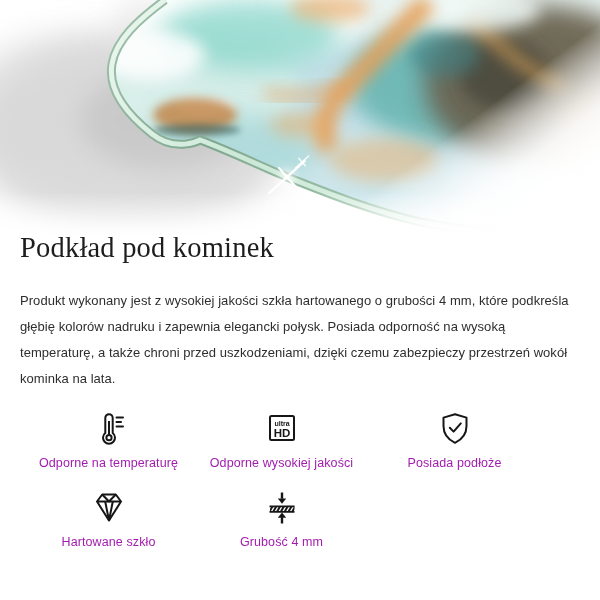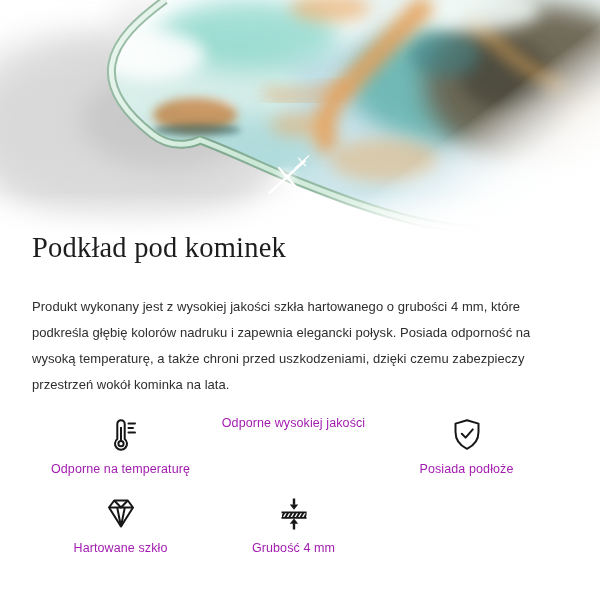--- a/index.html
+++ b/index.html
@@ -3,28 +3,28 @@
 <meta charset="utf-8">
 <style>
   html,body{margin:0;padding:0}
   body{
     width:600px;height:600px;overflow:hidden;background:#ffffff;
     font-family:"Liberation Sans","DejaVu Sans",sans-serif;
     -webkit-font-smoothing:antialiased;
   }
   .hero{height:245px;position:relative}
   .hero svg{display:block}
-  .content{position:relative;margin-top:-14px;padding:0 32px}
+  .content{position:relative;margin-top:-14px;padding:0 20px}
   .title{
     margin:0;font-family:"Liberation Serif","DejaVu Serif",serif;
     font-weight:400;font-size:28.5px;line-height:34px;color:#1d1d1d;letter-spacing:.2px;
   }
   .t-line{display:block}
   .desc{
-    margin:29px 0 0;font-size:13px;line-height:26px;color:#2e2e2e;letter-spacing:.05px;
+    margin:23px 0 0;font-size:13px;line-height:26px;color:#2e2e2e;letter-spacing:.05px;
   }
   .features{
     margin:13px 0 0 2px;width:519px;
     display:grid;grid-template-columns:repeat(3,173px);row-gap:14px;
   }
   .feature{text-align:center}
   .f-icon{height:46px;display:flex;align-items:center;justify-content:center}
   .f-icon svg{display:block}
   .f-label{margin-top:5px;font-size:12.5px;color:#a21caf;letter-spacing:.1px}
   .ico{stroke:#161616;fill:none;stroke-width:2}
@@ -159,20 +159,27 @@
           <path class="ico" stroke-linejoin="round" d="M16.3,25 L16.3,10 C16.3,7.9 18,6.2 20,6.2 C22,6.2 23.7,7.9 23.7,10 L23.7,25 A6,6 0 1 1 16.3,25 Z"></path>
           <circle class="ico" cx="20" cy="29.7" r="2.6" stroke-width="1.8"></circle>
           <path class="ico" d="M20,27 L20,13" stroke-width="1.8"></path>
           <path class="ico" d="M27.5,9.5 h6.5 M27.5,14 h4.5 M27.5,18.5 h6.5" stroke-width="1.8" stroke-linecap="round"></path>
         </svg>
       </div>
       <div class="f-label">Odporne na temperaturę</div>
     </div>
 
     <div class="feature">
+      <div class="f-icon">
+        <svg width="40" height="40" viewBox="0 0 40 40">
+          <rect class="ico" x="8" y="8" width="24" height="24" rx="1.5" stroke-width="2.2"></rect>
+          <text class="hd-text" x="20" y="17.5" font-size="7" font-weight="700" text-anchor="middle">ultra</text>
+          <text class="hd-text" x="20" y="28.5" font-size="11.5" font-weight="700" text-anchor="middle">HD</text>
+        </svg>
+      </div>
       <div class="f-label">Odporne wysokiej jakości</div>
     </div>
 
     <div class="feature">
       <div class="f-icon">
         <svg width="40" height="40" viewBox="0 0 40 40">
           <path class="ico" stroke-linejoin="round" d="M20,6.2 L31.5,9.6 L31.5,18 C31.5,26.7 26.8,31.6 20,34.8 C13.2,31.6 8.5,26.7 8.5,18 L8.5,9.6 Z"></path>
           <path class="ico" d="M14.8,19.8 L18.6,23.6 L25.8,15.4" stroke-width="2.2" stroke-linecap="round" stroke-linejoin="round"></path>
         </svg>
       </div>

